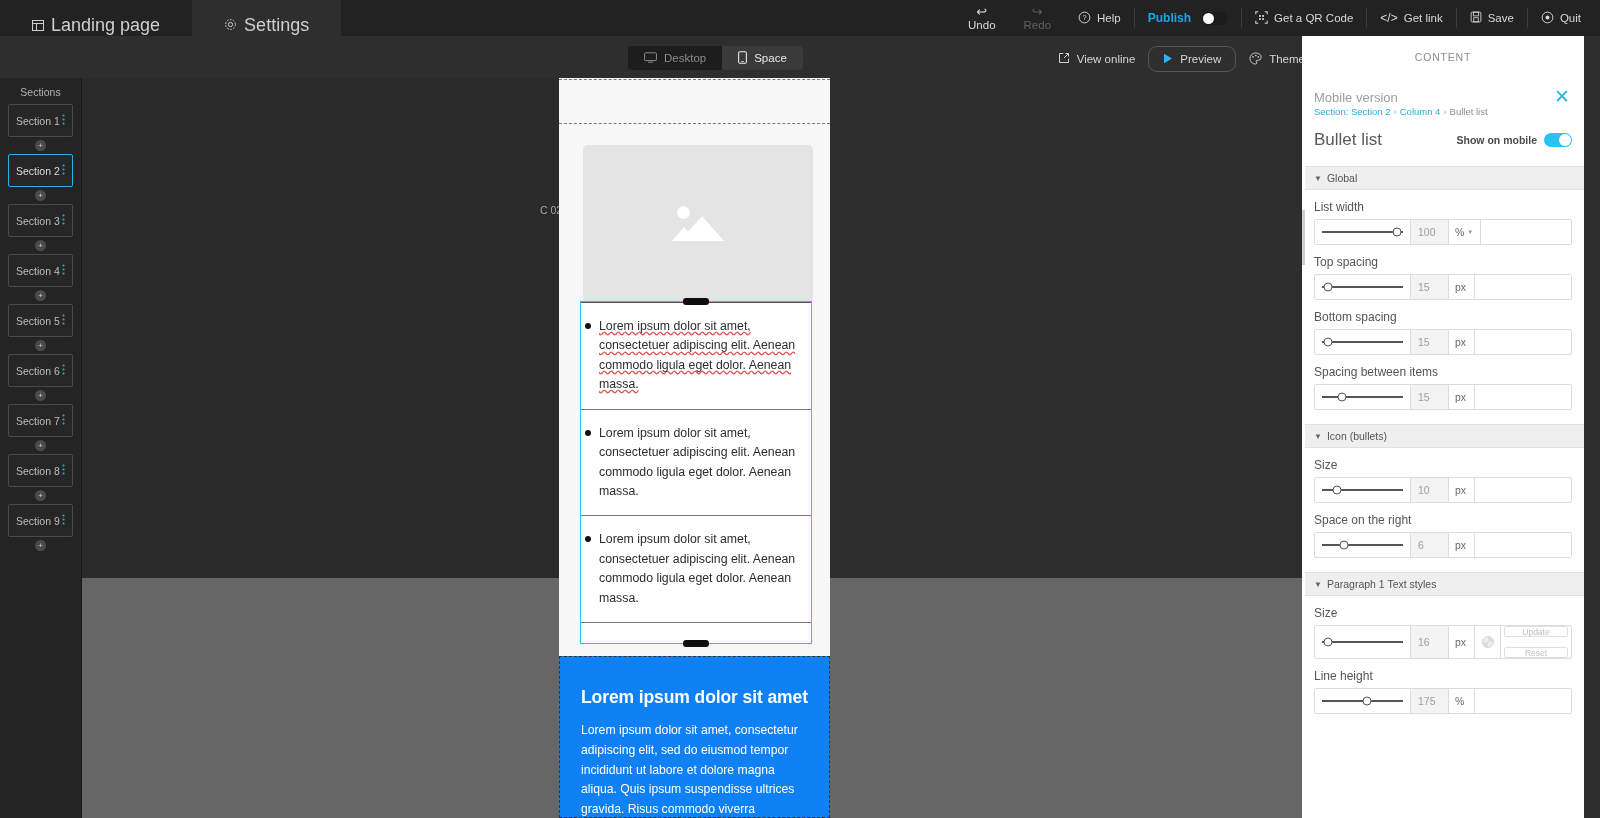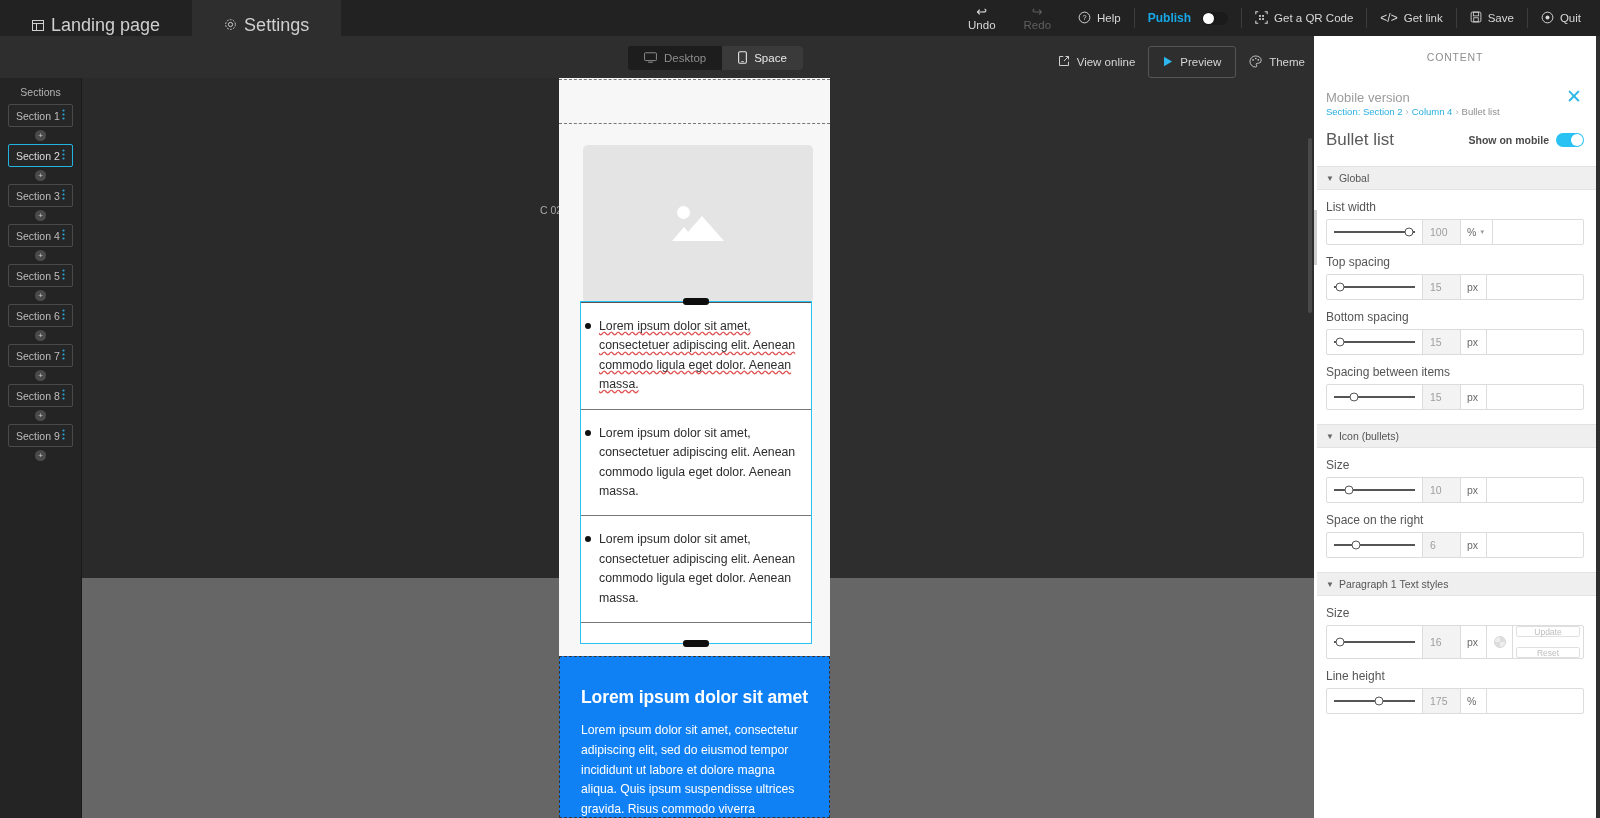--- a/index.html
+++ b/index.html
@@ -63,33 +63,33 @@
   }
   .dev-btn.active{ background:#3a3a3a; color:#e9e9e9; }
 
   #viewgroup{
     position:absolute; right:282px; top:46px; display:flex; align-items:center; gap:0;
   }
   .vg-item{
     display:flex;align-items:center;gap:7px;height:25px;padding:0 13px;
     font-size:11.5px;color:#d5d5d5;cursor:pointer;
   }
-  .vg-item.boxed{ border:1px solid #555; border-radius:3px; padding:0 14px; height:32px;text-align:center;}
+  .vg-item.boxed{ border:1px solid #555; border-radius:9px; padding:0 14px; height:26px;text-align:center;}
 
   
   #sidebar{
     position:absolute; left:0; top:78px; width:82px; height:740px;
     background:#242424; border-right:1px solid #1a1a1a;
     padding-top:4px;
   }
   #sidebar .sec-title{
     text-align:center; font-size:10.5px; color:#b4b4b4; padding:4px 0 6px;
   }
   .sec-item{
-    margin:0 8px; height:23px; border:1px solid #4a4a4a; border-radius:2px;
+    margin:0 8px; height:33px; border:1px solid #4a4a4a; border-radius:2px;
     display:flex; align-items:center; justify-content:space-between;
     padding:0 7px; font-size:10.5px; color:#bdbdbd; cursor:pointer;
     background:#262626;
   }
   .sec-item.selected{ border-color:#22b3e0; color:#dcdcdc; }
   .dots{ color:#2aa7d8; font-size:9px; letter-spacing:0; line-height:9px; }
   .addrow{ display:flex;justify-content:center; padding:3px 0;}
   .addbtn{
     width:11px;height:11px;border-radius:50%;background:#4b4b4b;
     color:#d0d0d0;font-size:8px;line-height:11px;text-align:center;cursor:pointer;
@@ -175,21 +175,21 @@
   #bluesec p{ color:#fff; font-size:12.2px; line-height:1.62; margin-top:13px; }
 
   
   #canvas-scroll{
     position:absolute; right:6px; top:60px; width:4px; height:175px;
     background:#4a4a4a; border-radius:2px;
   }
 
   
   #rightpanel{
-    position:absolute; right:4px; top:36px; width:282px; height:782px;
+    position:absolute; right:16px; top:36px; width:282px; height:782px;
     background:#ffffff;
   }
   #panel-tabs{ display:flex; height:42px; background:#1b1b1b; }
   .ptab{
     flex:1; display:flex;align-items:center;justify-content:center;
     font-size:10.5px; letter-spacing:.8px; color:#9a9a9a; cursor:pointer;
   }
   .ptab.active{ background:#ffffff; color:#8d8d8d; }
 
   #panel-head{ padding:12px 12px 0 12px; position:relative; }

